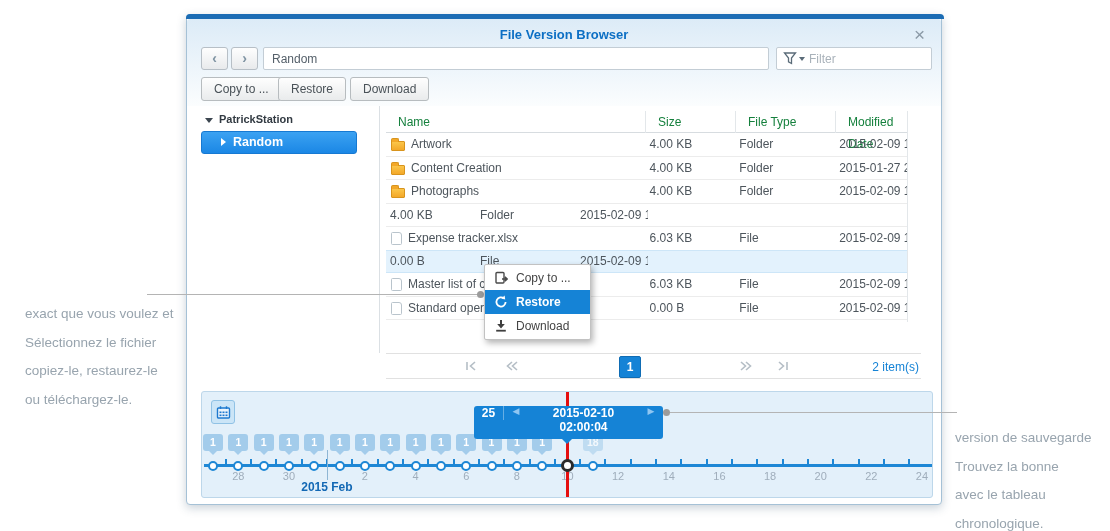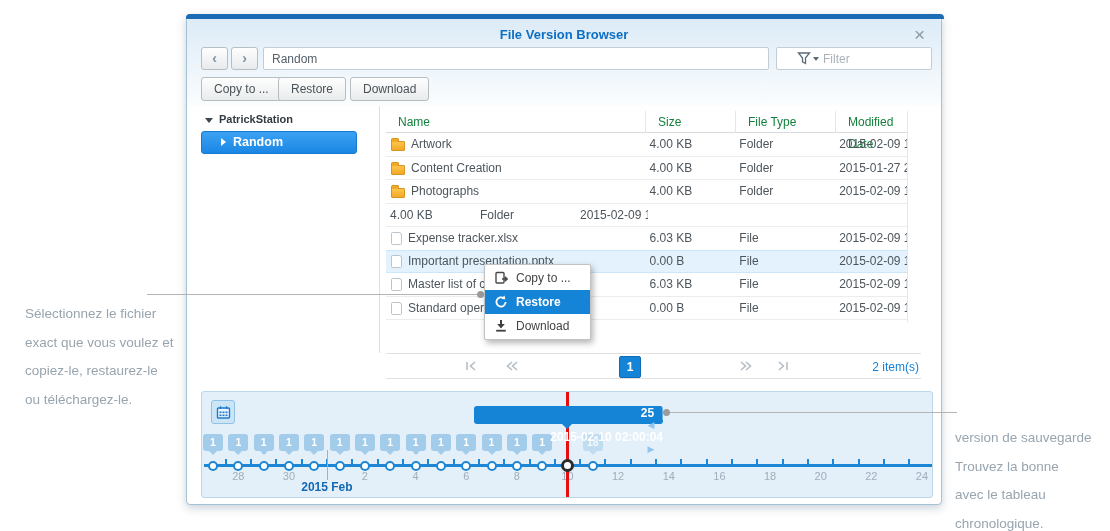--- a/index.html
+++ b/index.html
@@ -21,21 +21,21 @@
   .close { position:absolute; right:16px; top:4px; font-size:19px; color:#8b9aa7;
            cursor:pointer; line-height:24px; }
 
   
   .navbtn { position:absolute; top:32px; width:27px; height:23px; background:linear-gradient(#fefefe,#e8eaec);
             border:1px solid #b7bfc6; border-radius:3px; color:#7f93a2; font-size:14px; font-weight:bold;
             text-align:center; line-height:21px; }
   .path-input { position:absolute; left:76px; top:32px; width:506px; height:23px; border:1px solid #c3cdd5;
             border-radius:2px; padding:0 8px; font-size:12px; color:#55606a; font-family:inherit; }
   .filterbox { position:absolute; left:589px; top:32px; width:156px; height:23px; border:1px solid #c3cdd5;
-            border-radius:2px; background:#fff; display:flex; align-items:center; padding-left:20px; }
+            border-radius:2px; background:#fff; display:flex; align-items:center; padding-left:6px; }
   .filter-input { border:none; outline:none; width:100px; font-size:12px; color:#55606a;
             font-family:inherit; margin-left:4px; }
   .filter-input::placeholder, .path-input::placeholder { color:#a9b2ba; }
   .caret-down { width:0; height:0; border-left:3.5px solid transparent; border-right:3.5px solid transparent;
             border-top:4px solid #5a6b78; margin-left:2px; }
 
   
   .tbtn { position:absolute; top:62px; height:24px; background:linear-gradient(#fefefe,#e9ebec);
           border:1px solid #b7bcbf; border-radius:3px; color:#4a5258; font-size:12px;
           text-align:center; padding:0 12px; line-height:22px; }
@@ -94,23 +94,23 @@
               background:#a3cceb; border-radius:3px; color:#fff; font-weight:bold; font-size:10.5px;
               text-align:center; line-height:17px; }
   .tl-badge::after { content:''; position:absolute; left:50%; bottom:-4px; margin-left:-4px; width:0; height:0;
               border-left:4px solid transparent; border-right:4px solid transparent; border-top:4px solid #a3cceb; }
   .tl-badge.muted { opacity:.55; }
   .tl-dlabel { position:absolute; top:78px; width:30px; margin-left:-15px; text-align:center;
                color:#9fadbb; font-size:11px; }
   .month-div { position:absolute; top:58px; width:1px; height:30px; background:#8fb6d4; }
   .month-label { position:absolute; top:88px; width:80px; margin-left:-40px; text-align:center;
                  color:#1368b4; font-weight:bold; font-size:12px; }
-  .date-bubble { position:absolute; left:272px; top:14px; width:189px; height:18px; background:#1583d6;
-                 border-radius:3px; display:flex; align-items:flex-end; color:#fff; font-weight:bold;
-                 font-size:12px; z-index:3;flex-direction:column; }
+  .date-bubble { position:absolute; left:272px; top:14px; width:189px; height:33px; background:#1583d6;
+                 border-radius:3px; display:flex; align-items:flex-start; color:#fff; font-weight:bold;
+                 font-size:12px; z-index:3; }
   .date-bubble::after { content:''; position:absolute; left:88px; bottom:-5px; width:0; height:0;
                  border-left:5px solid transparent; border-right:5px solid transparent; border-top:5px solid #1583d6; }
   .vcount { width:30px; text-align:center; border-right:1px solid rgba(255,255,255,.35); }
   .bubble-arrow { width:24px; text-align:center; color:#8fc6f2; font-size:9px; }
   .bubble-date { flex:1; text-align:center; }
 
   
   .ctxmenu { position:absolute; left:484px; top:264px; width:107px; background:#fff;
              border:1px solid #c2c2c2; border-radius:2px; box-shadow:2px 3px 6px rgba(0,0,0,.3);
              z-index:10; padding:1px 0; }
@@ -199,24 +199,20 @@
           <div class="trow">
             <span class="cell c-name">
               <i class="fic file"></i>
               <span>Expense tracker.xlsx</span>
             </span>
             <span class="cell c-size">6.03 KB</span>
             <span class="cell c-type">File</span>
             <span class="cell c-mod">2015-02-09 1...</span>
           </div>
           <div class="trow sel">
-            <span class="cell c-name">
-              <i class="fic file"></i>
-              <span>Important presentation.pptx</span>
-            </span>
             <span class="cell c-size">0.00 B</span>
             <span class="cell c-type">File</span>
             <span class="cell c-mod">2015-02-09 1...</span>
           </div>
           <div class="trow">
             <span class="cell c-name">
               <i class="fic file"></i>
               <span>Master list of co</span>
             </span>
             <span class="cell c-size">6.03 KB</span>
@@ -388,22 +384,22 @@
       <span class="milabel">Download</span>
     </div>
   </div>
 
   <div class="conn" style="left:147px; top:294px; width:334px;"></div>
   <div class="conn-dot" style="left:477px; top:291px;"></div>
   <div class="conn" style="left:669px; top:412px; width:288px;"></div>
   <div class="conn-dot" style="left:663px; top:409px;"></div>
 
   <div class="note" style="left:25px; top:300px;" id="note-left">
+      <div>exact que vous voulez et</div>
       <div>Sélectionnez le fichier</div>
-      <div>exact que vous voulez et</div>
       <div>copiez-le, restaurez-le</div>
       <div>ou téléchargez-le.</div>
     </div>
   <div class="note" style="left:955px; top:424px;" id="note-right">
       <div>version de sauvegarde</div>
       <div>Trouvez la bonne</div>
       <div>avec le tableau</div>
       <div>chronologique.</div>
     </div>
 

